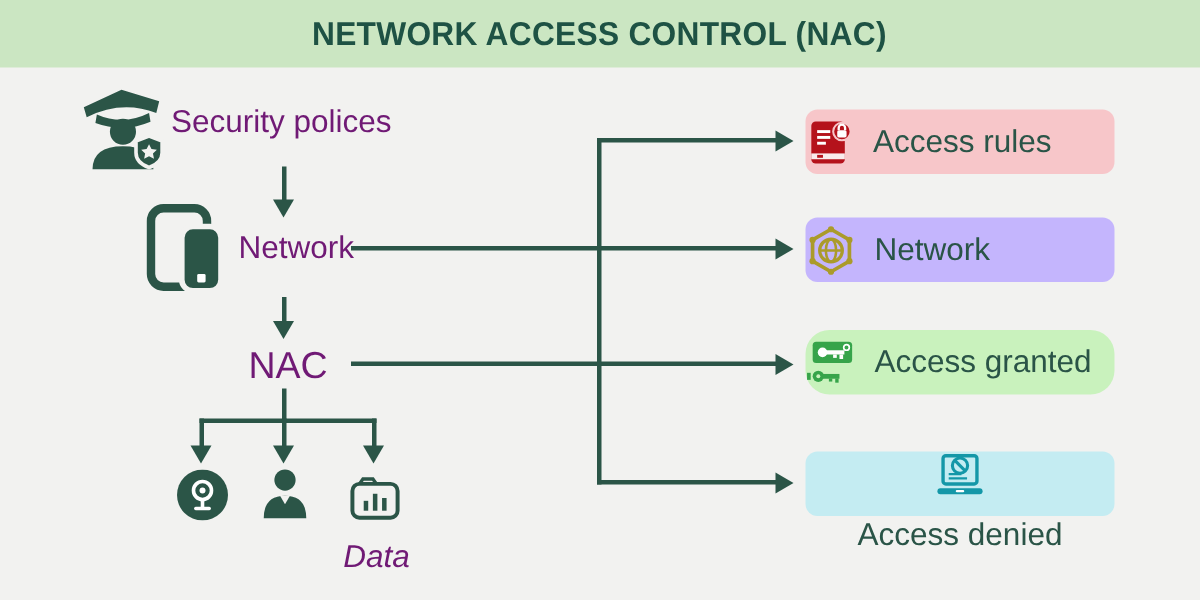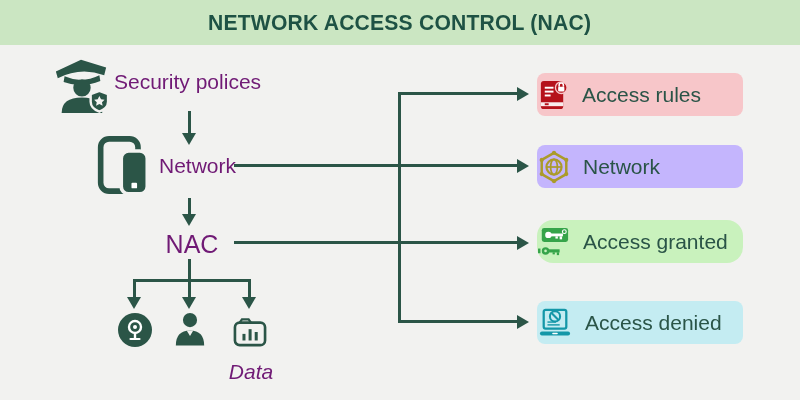--- a/index.html
+++ b/index.html
@@ -185,21 +185,21 @@
         <circle cx="9" cy="26.5" r="4" fill="#36a44a"></circle>
         <circle cx="9" cy="26.5" r="1.4" fill="#c9f2bd"></circle>
         <rect x="12" y="24.8" width="12" height="3.4" fill="#36a44a"></rect>
         <rect x="21" y="28" width="2.4" height="3" fill="#36a44a"></rect>
         <rect x="16.5" y="28" width="2.4" height="2.2" fill="#36a44a"></rect>
       </svg>
     </span>
     <span class="blabel">Access granted</span>
   </div>
 
-  <div class="box" style="top: 301px; background: rgb(196, 236, 242);">
+  <div class="box" style="top: 301px; background: rgb(196, 236, 242); flex-direction: column;">
     <span class="bicon">
       <svg width="36" height="32" viewBox="0 0 38 34">
         <rect x="7" y="3" width="24" height="20" rx="2" fill="none" stroke="#1497a8" stroke-width="2.4"></rect>
         <path d="M11 16 h9" stroke="#1497a8" stroke-width="1.5"></path>
         <path d="M11 19 h13" stroke="#1497a8" stroke-width="1.5"></path>
         <circle cx="19" cy="10" r="5.4" fill="none" stroke="#1497a8" stroke-width="2.2"></circle>
         <line x1="15.3" y1="6.3" x2="22.7" y2="13.7" stroke="#1497a8" stroke-width="2.2"></line>
         <rect x="3" y="26" width="32" height="4.2" rx="2.1" fill="#1497a8"></rect>
         <rect x="16" y="27.3" width="6" height="1.6" rx="0.8" fill="#ffffff"></rect>
       </svg>

